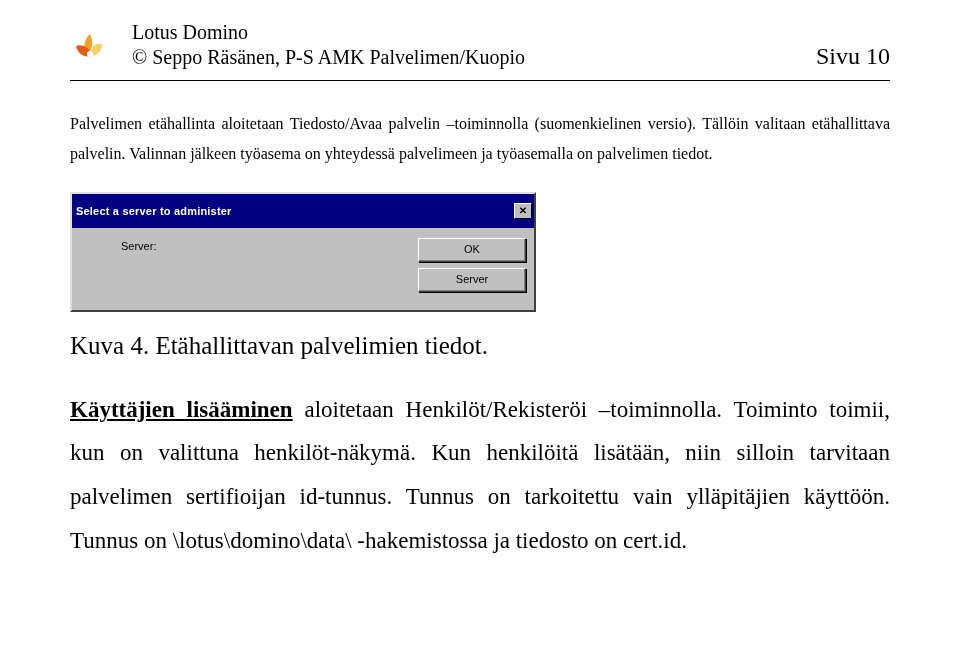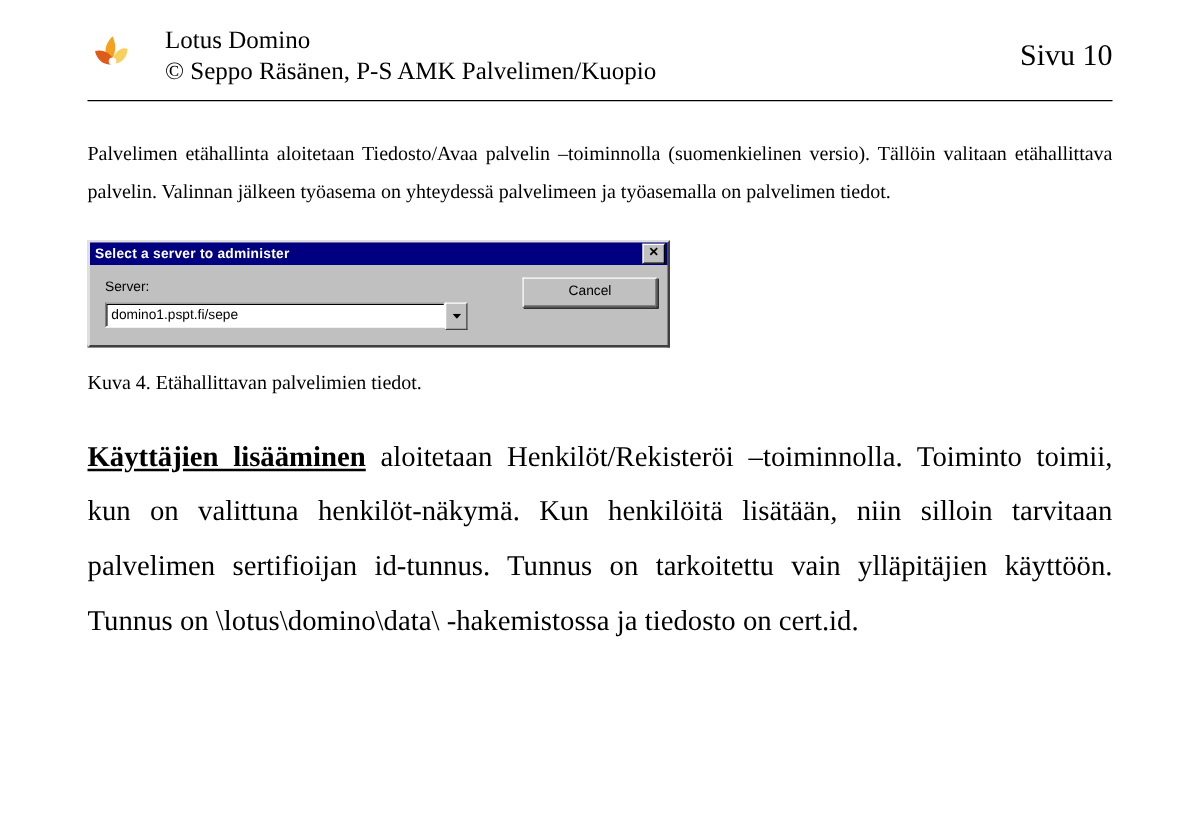--- a/index.html
+++ b/index.html
@@ -10,21 +10,21 @@
     color: #000;
     width: 960px;
     height: 672px;
     overflow: hidden;
   }
   .page {
     padding: 20px 70px 0 70px;
   }
   .header {
     display: flex;
-    align-items: center;
+    align-items: flex-end;
     position: relative;
   }
   .logo {
     width: 40px;
     height: 40px;
     margin-right: 22px;
     margin-top: 0px;
     flex-shrink: 0;
   }
   .header-text {
@@ -63,21 +63,21 @@
     border-left: 2px solid #dfdfdf;
     border-right: 2px solid #404040;
     border-bottom: 2px solid #404040;
   }
   .titlebar {
     background: #000080;
     color: #fff;
     font-weight: bold;
     display: flex;
     align-items: center;
-    height: 18px;
+    height: 34px;
     padding-left: 4px;
   }
   .titlebar-text {
     flex: 1;
     font-size: 11px;
     letter-spacing: 0.2px;
   }
   .close-btn {
     width: 16px;
     height: 14px;
@@ -98,20 +98,21 @@
     color: #000;
     line-height: 1;
   }
   .dialog-body {
     display: flex;
     padding: 10px 10px 12px 12px;
   }
   .dlg-left {
     flex: 1;
     padding-top: 2px;
+    margin-left: 37px;
   }
   .dlg-label {
     font-size: 11px;
     margin-bottom: 6px;
   }
   .combo {
     display: flex;
     width: 290px;
   }
   .combo-input {
@@ -155,21 +156,21 @@
     border-bottom: 1px solid #404040;
     box-shadow: 1px 1px 0 #000, inset -1px -1px 0 #808080;
     text-align: center;
     font-size: 11px;
     line-height: 20px;
     margin-bottom: 6px;
     color: #000;
   }
   .caption {
     font-family: "Times New Roman", Times, serif;
-    font-size: 16px;
+    font-size: 25px;
     margin: 20px 0 28px 0;
   }
   .body-p2 {
     font-size: 23px;
     line-height: 1.9;
     text-align: justify;
     margin: 0;
   }
   .u-b {
     text-decoration: underline;
@@ -204,31 +205,24 @@
     <div class="dialog">
       <div class="titlebar">
         <span class="titlebar-text">Select a server to administer</span>
         <div class="close-btn">
           <span class="close-x">✕</span>
         </div>
       </div>
       <div class="dialog-body">
         <div class="dlg-left">
           <div class="dlg-label">Server:</div>
-          <div class="combo">
-            <div class="combo-input">domino1.pspt.fi/sepe</div>
-            <div class="combo-btn">
-              <svg width="7" height="4" viewBox="0 0 7 4">
-                <path d="M0 0 L7 0 L3.5 4 Z" fill="#000"></path>
-              </svg>
-            </div>
-          </div>
         </div>
         <div class="dlg-right">
-          <div class="dlg-btn">Cancel</div>
+          <div class="dlg-btn">OK</div>
+          <div class="dlg-btn">Server</div>
         </div>
       </div>
     </div>
   </div>
 
   <div class="caption">Kuva 4. Etähallittavan palvelimien tiedot.</div>
 
   <p class="body-p2">
     <span class="u-b">Käyttäjien lisääminen</span><span> aloitetaan Henkilöt/Rekisteröi –toiminnolla. Toiminto toimii, kun on valittuna henkilöt-näkymä. Kun henkilöitä lisätään, niin silloin tarvitaan palvelimen sertifioijan id-tunnus. Tunnus on tarkoitettu vain ylläpitäjien käyttöön. Tunnus on \lotus\domino\data\ -hakemistossa ja tiedosto on cert.id.</span>
   </p>

